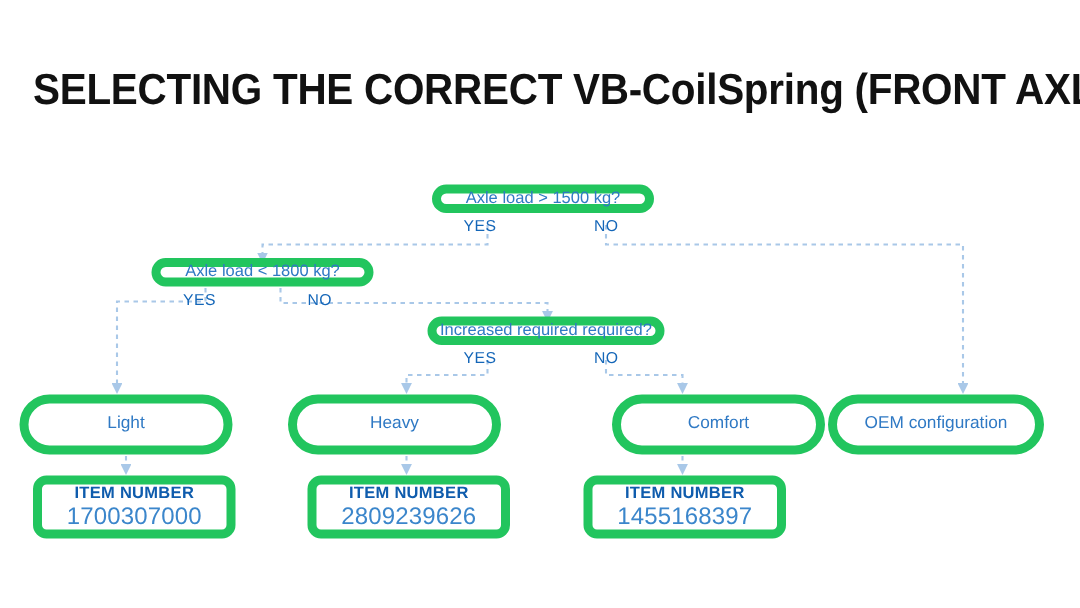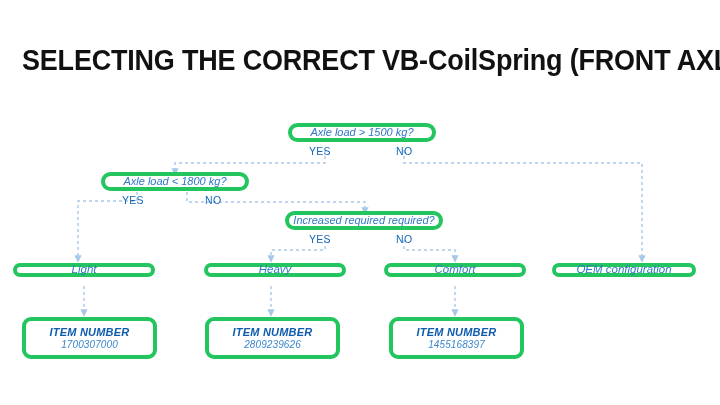--- a/index.html
+++ b/index.html
@@ -35,61 +35,60 @@
     position: absolute;
     left: 0;
     top: 0;
     width: 720px;
     height: 405px;
   }
 
   .node {
     position: absolute;
     box-sizing: border-box;
-    border: 4px solid #22c55e;
+    border: 6px solid #22c55e;
     border-radius: 999px;
     background: #ffffff;
     display: flex;
     align-items: center;
     justify-content: center;
     color: #2f79c4;
     font-size: 11px;
     line-height: 1;
     white-space: nowrap;
-    font-style: italic;
   }
 
   .node.decision {
     height: 19px;
     font-size: 11px;
     color: #2f79c4;
   }
 
   .node.category {
-    height: 14px;
+    height: 40px;
     font-size: 11.5px;
     color: #2f79c4;
   }
 
   .node.item {
     border-radius: 9px;
     height: 42px;
     flex-direction: column;
     justify-content: center;
     gap: 2px;
   }
 
   .item-heading {
     font-weight: 700;
     font-size: 11px;
     color: #0f5cad;
     letter-spacing: 0.2px;
   }
   .item-value {
-    font-size: 10px;
+    font-size: 16px;
     color: #3b86cb;
     letter-spacing: 0.1px;
   }
 
   .branch-label {
     position: absolute;
     font-weight: 400;
     font-size: 10.5px;
     color: #1466b8;
     letter-spacing: 0.3px;
@@ -142,24 +141,24 @@
 
 <div class="node decision" style="left:285px; top:211px; width:158px;">
   <span>Increased required required?</span>
 </div>
 <div class="branch-label" style="left:309px; top:233px;">YES</div>
 <div class="branch-label" style="left:396px; top:233px;">NO</div>
 
 <div class="node category" style="left:13px; top:263px; width:142px;">
   <span>Light</span>
 </div>
-<div class="node category" style="left:204px; top:263px; width:142px;">
+<div class="node category" style="left:192px; top:263px; width:142px;">
   <span>Heavy</span>
 </div>
-<div class="node category" style="left:384px; top:263px; width:142px;">
+<div class="node category" style="left:408px; top:263px; width:142px;">
   <span>Comfort</span>
 </div>
 <div class="node category" style="left:552px; top:263px; width:144px;">
   <span>OEM configuration</span>
 </div>
 
 <div class="node item" style="left:22px; top:317px; width:135px;">
   <span class="item-heading">ITEM NUMBER</span>
   <span class="item-value">1700307000</span>
 </div>

